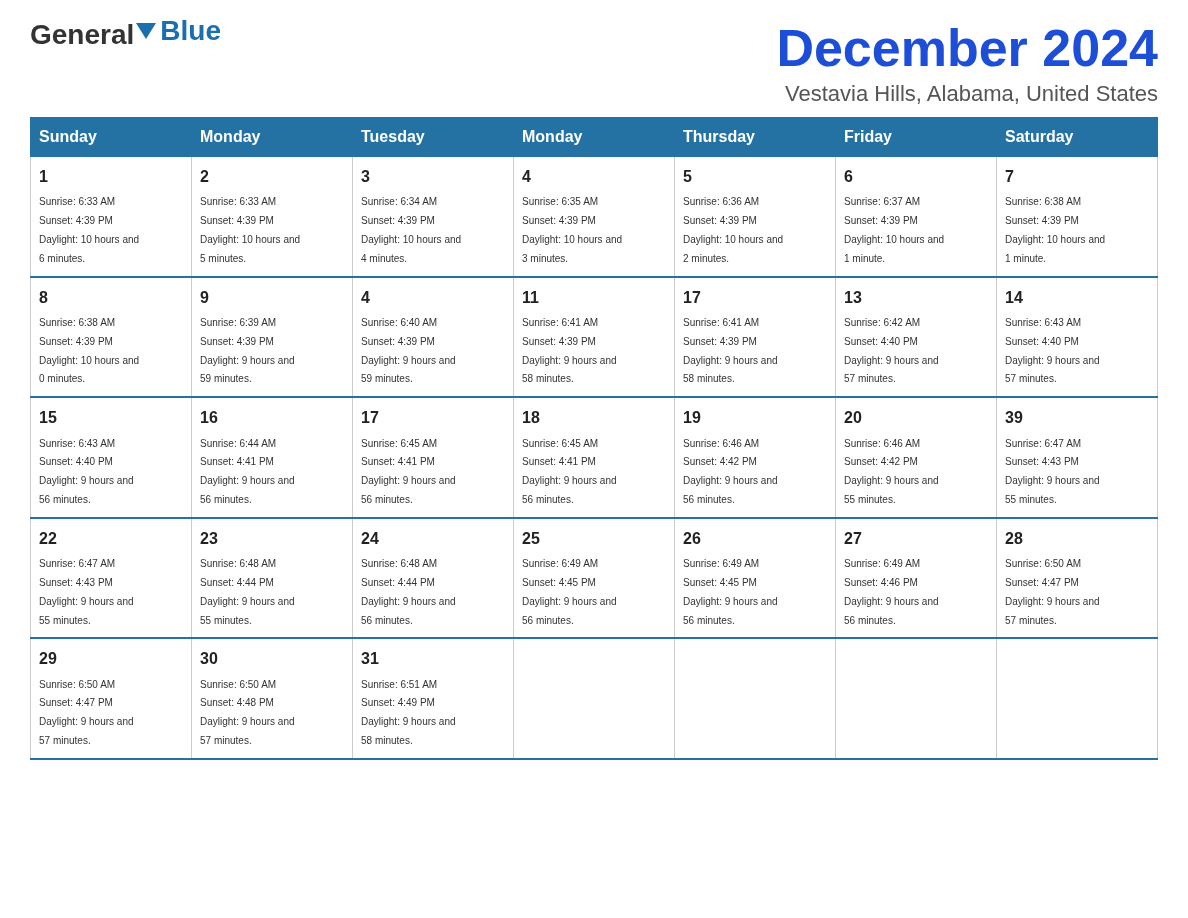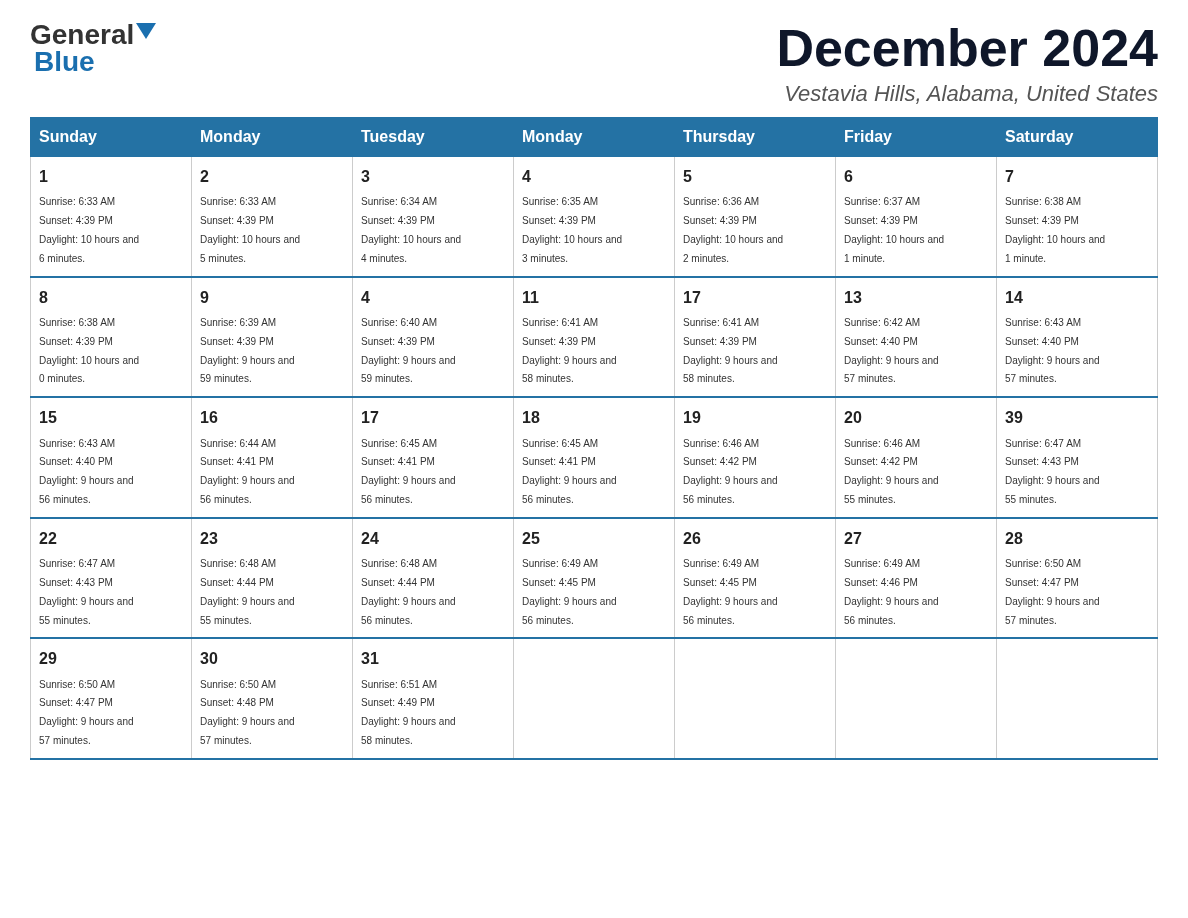--- a/index.html
+++ b/index.html
@@ -11,21 +11,21 @@
       min-height: 918px;
     }
     .header {
       display: flex;
       justify-content: space-between;
       align-items: flex-start;
       margin-bottom: 10px;
     }
     .logo {
       display: flex;
-      flex-direction: column;
+      flex-direction: row;
       align-items: flex-start;
     }
     .logo-text {
       font-size: 28px;
       font-weight: bold;
       color: #333;
       line-height: 1.1;
     }
     .logo-blue {
       color: #1a6faf;
@@ -41,28 +41,27 @@
       vertical-align: middle;
       position: relative;
       top: -4px;
     }
     .title-section {
       text-align: right;
     }
     .month-year {
       font-size: 52px;
       font-weight: bold;
-      color: #0f172a;
+      color: #1d4ed8;
       line-height: 1.1;
     }
     .location {
       font-size: 22px;
       color: #555;
       margin-top: 4px;
-      font-style: italic;
     }
     table {
       width: 100%;
       border-collapse: collapse;
       margin-top: 10px;
     }
     thead tr {
       background-color: #2472a4;
     }
     thead th {

